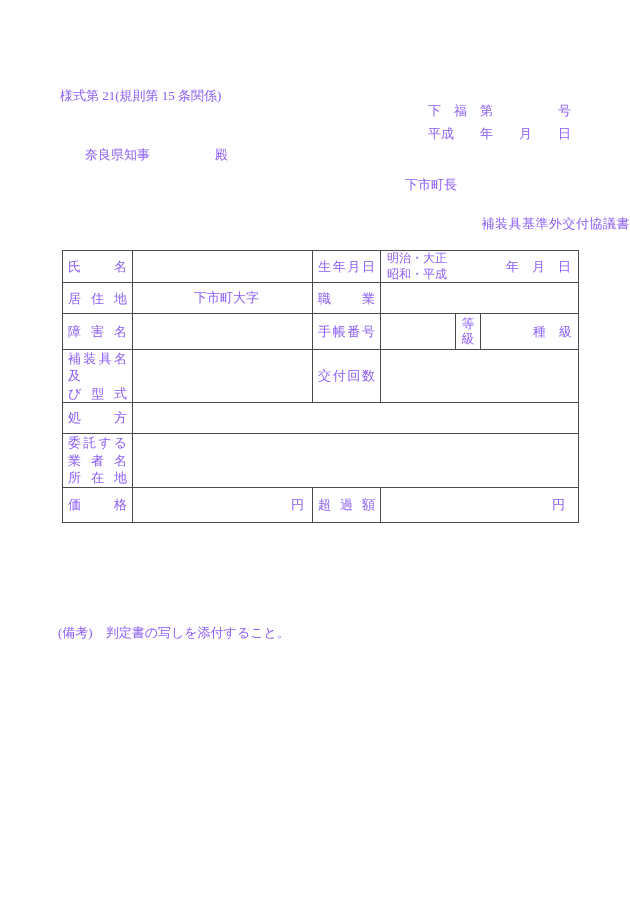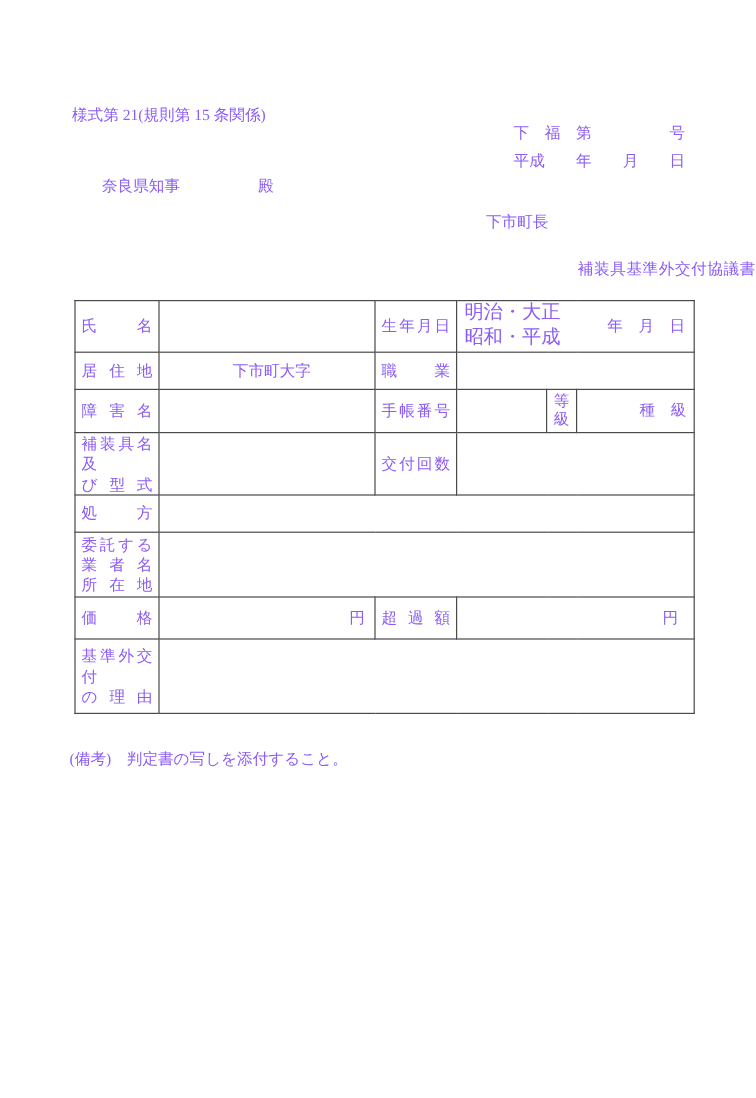--- a/index.html
+++ b/index.html
@@ -81,21 +81,21 @@
   td.birth-cell { padding: 0; }
   .birth-inner {
     display: flex;
     justify-content: space-between;
     align-items: center;
     padding: 0 7px 0 6px;
     height: 100%;
   }
   .era {
     white-space: pre-line;
-    font-size: 16px;
+    font-size: 12px;
     line-height: 1.3;
   }
   .ymd { font-size: 13px; }
   th.grade {
     text-align: center;
     white-space: pre-line;
     font-size: 11px;
     line-height: 1.15;
     padding: 0;
   }
@@ -179,23 +179,18 @@
 業者名
 所在地</th>
         <td colspan="5"></td>
       </tr>
       <tr class="r7">
         <th class="lbl">価格</th>
         <td class="yen1">円</td>
         <th class="lbl">超過額</th>
         <td class="yen2" colspan="3">円</td>
       </tr>
-      <tr class="r8">
-        <th class="lbl">基準外交付
-の理由</th>
-        <td colspan="5"></td>
-      </tr>
     </tbody>
   </table>
 
   <div class="footer-note">(備考)　判定書の写しを添付すること。</div>
 
 </div>
 
 </body></html>

